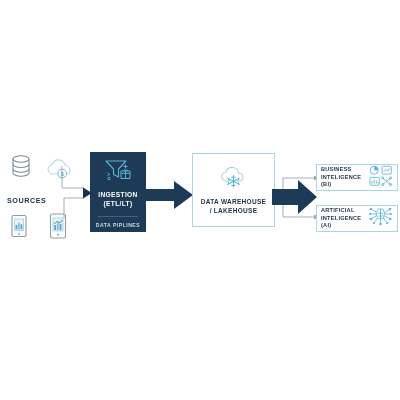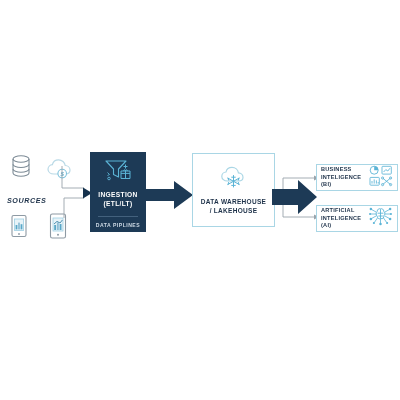--- a/index.html
+++ b/index.html
@@ -20,21 +20,20 @@
     background: #ffffff;
   }
 
   
   #sources-group {
     position: absolute;
     left: 4px;
     top: 152px;
     width: 86px;
     height: 96px;
-    font-style: italic;
   }
   .src-icon { position: absolute; }
   #db-icon      { left: 6px;  top: 2px;  }
   #cloud-icon   { left: 42px; top: 6px;  }
   #tablet1-icon { left: 6px;  top: 62px; }
   #tablet2-icon { left: 44px; top: 60px; }
 
   #sources-label {
     position: absolute;
     left: 3px;

